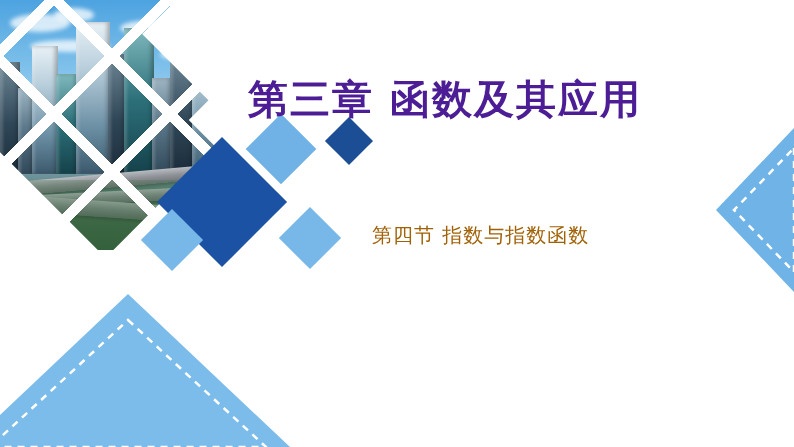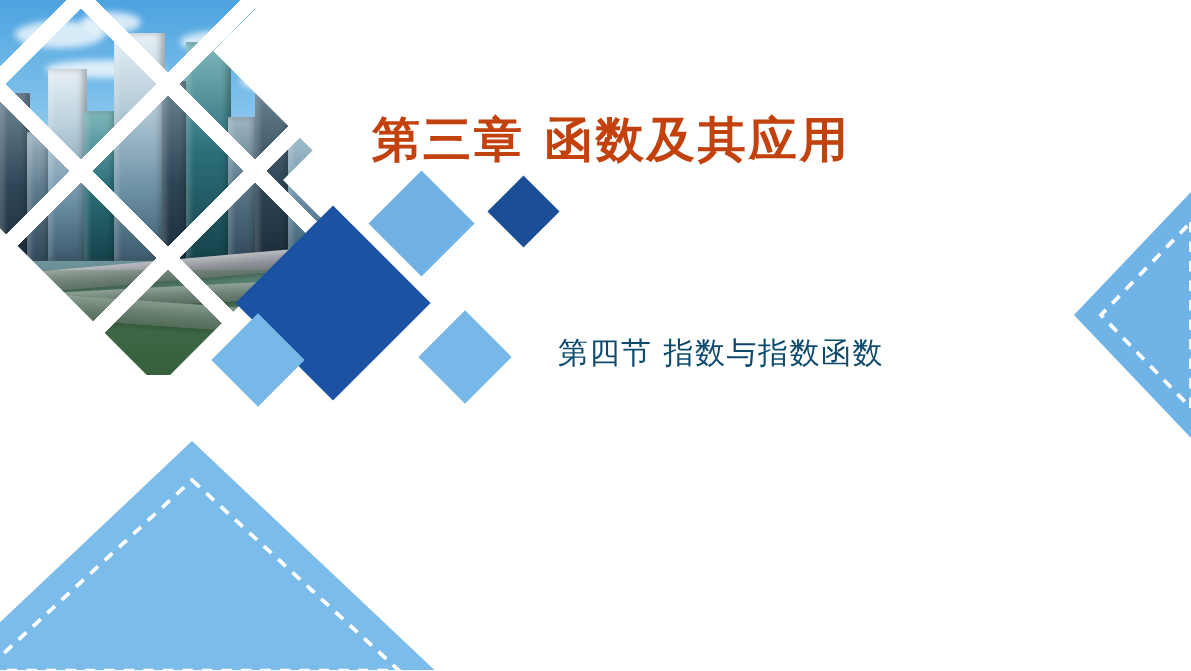--- a/index.html
+++ b/index.html
@@ -93,33 +93,33 @@
   }
 
   
   .tri-wrap { position: absolute; }
 
   
   #title {
     position: absolute;
     left: 248px;
     top: 72px;
-    font-size: 32px;
+    font-size: 40px;
     font-weight: bold;
-    color: #c2410c;
+    color: #4c1d95;
     letter-spacing: 2px;
     white-space: nowrap;
     font-family: "DejaVu Sans", "Liberation Sans", sans-serif;
   }
   #subtitle {
     position: absolute;
     left: 372px;
     top: 222px;
     font-size: 20px;
-    color: #0c4a6e;
+    color: #a16207;
     letter-spacing: 1px;
     white-space: nowrap;
     font-family: "DejaVu Sans", "Liberation Sans", sans-serif;
   }
 </style>
 </head>
 <body>
 
 <div id="slide">
 

